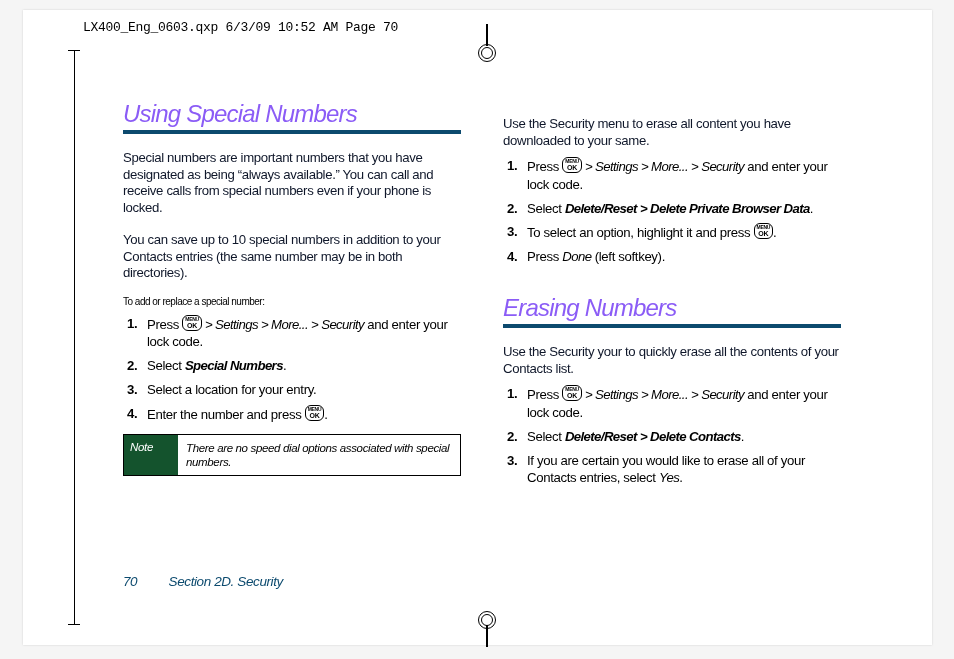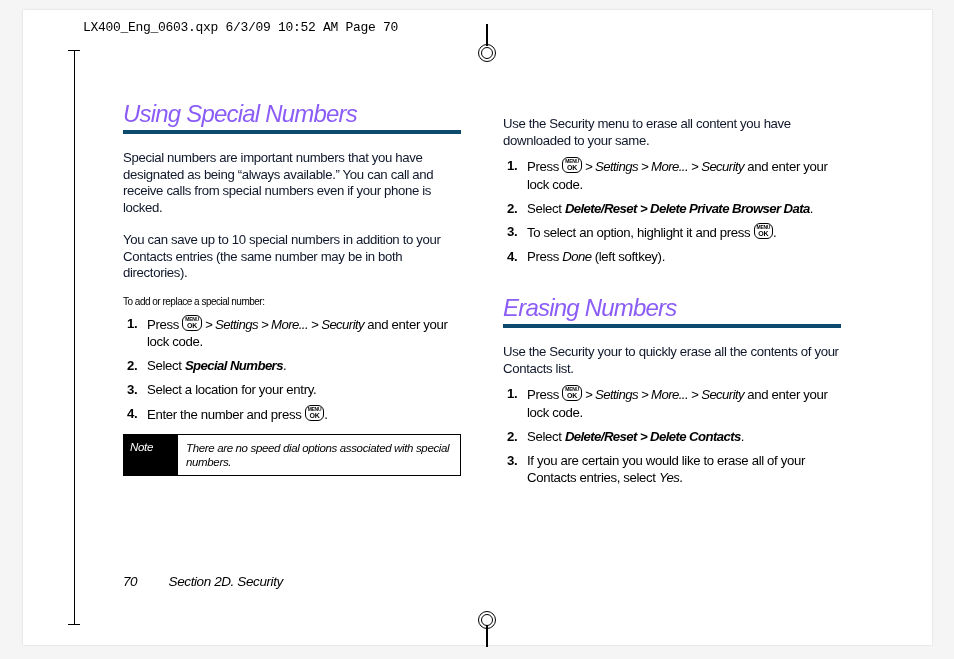--- a/index.html
+++ b/index.html
@@ -164,40 +164,40 @@
   .mib { font-style: italic; font-weight:bold; letter-spacing: -0.6px; text-align: right; }
 
   .notebox {
     margin: 10px 0 0 0;
     border: 1px solid #000;
     display: grid;
     grid-template-columns: 54px 1fr;
     font-size: 11.5px;
   }
   .notebox .tag {
-    background: #000000;
+    background: #14532d;
     color: #fff;
     font-style: italic;
     padding: 6px 6px;
     letter-spacing: -0.3px;
   }
   .notebox .txt {
     font-style: italic;
     padding: 6px 8px;
     letter-spacing: -0.35px;
     line-height: 1.25;
   }
 
   .footer {
     position: absolute;
     left: 100px; bottom: 56px;
     font-size: 13.5px;
     font-style: italic;
     letter-spacing: -0.4px;
-    color: #000000;
+    color: #0c4a6e;
   }
   .footer .pn { margin-right: 28px; }
 
   .gap { height: 22px; }
 </style>
 </head>
 <body>
 
 <div class="sheet">
 

